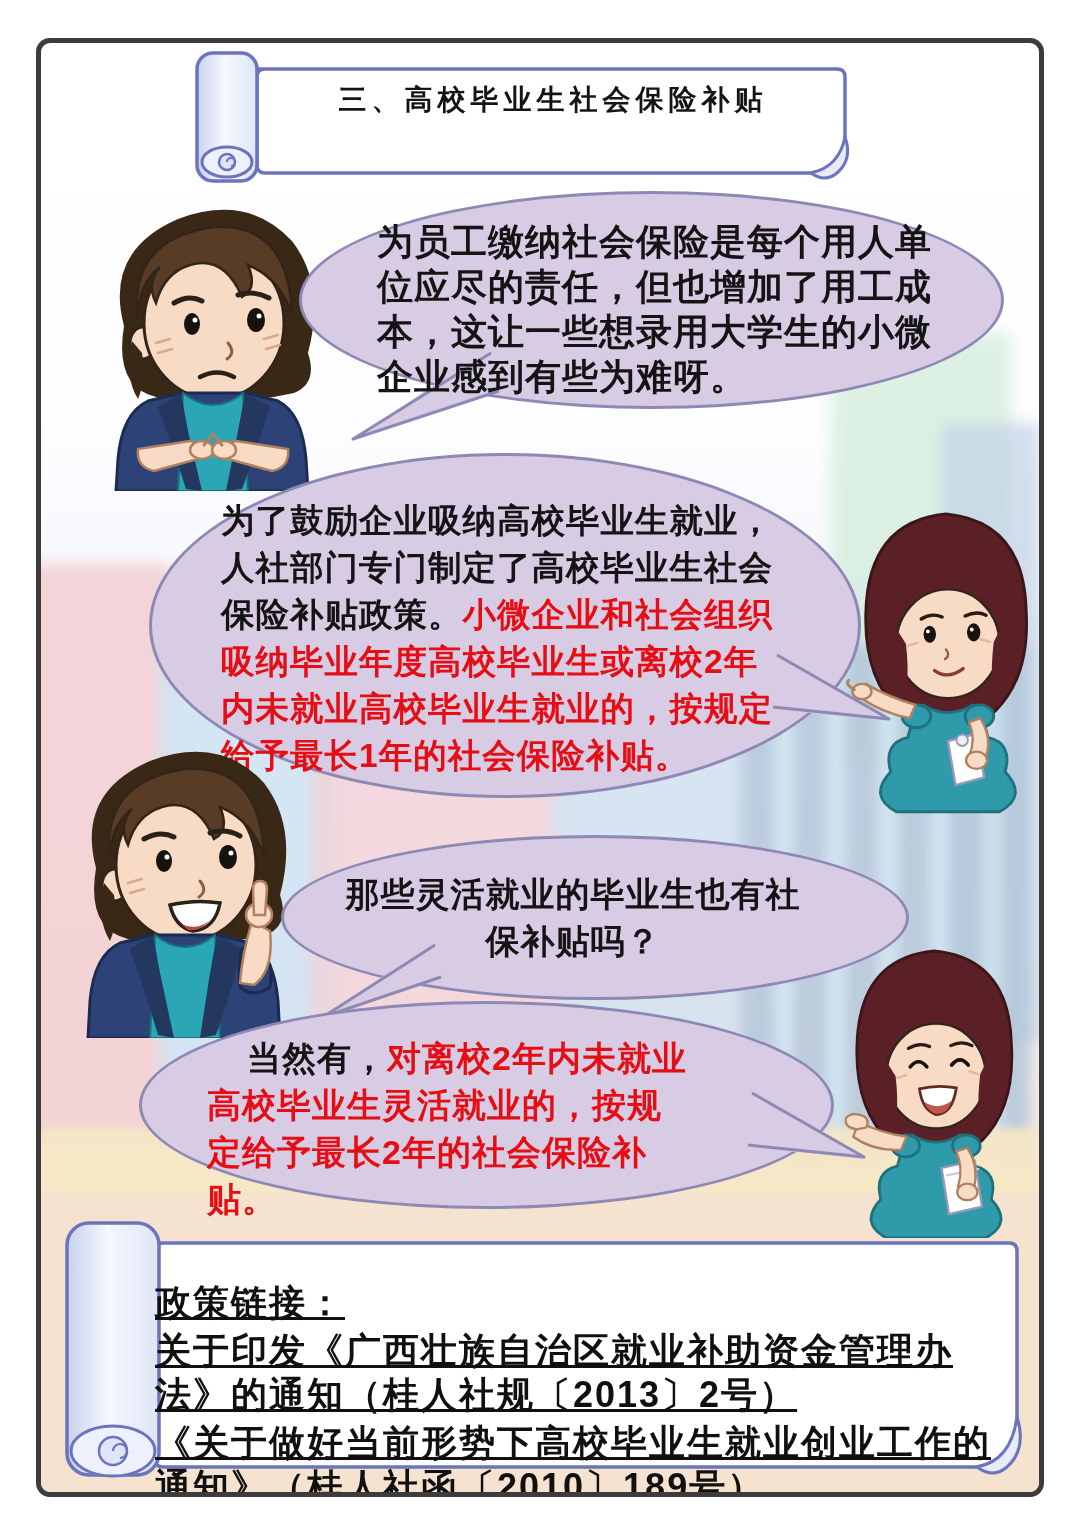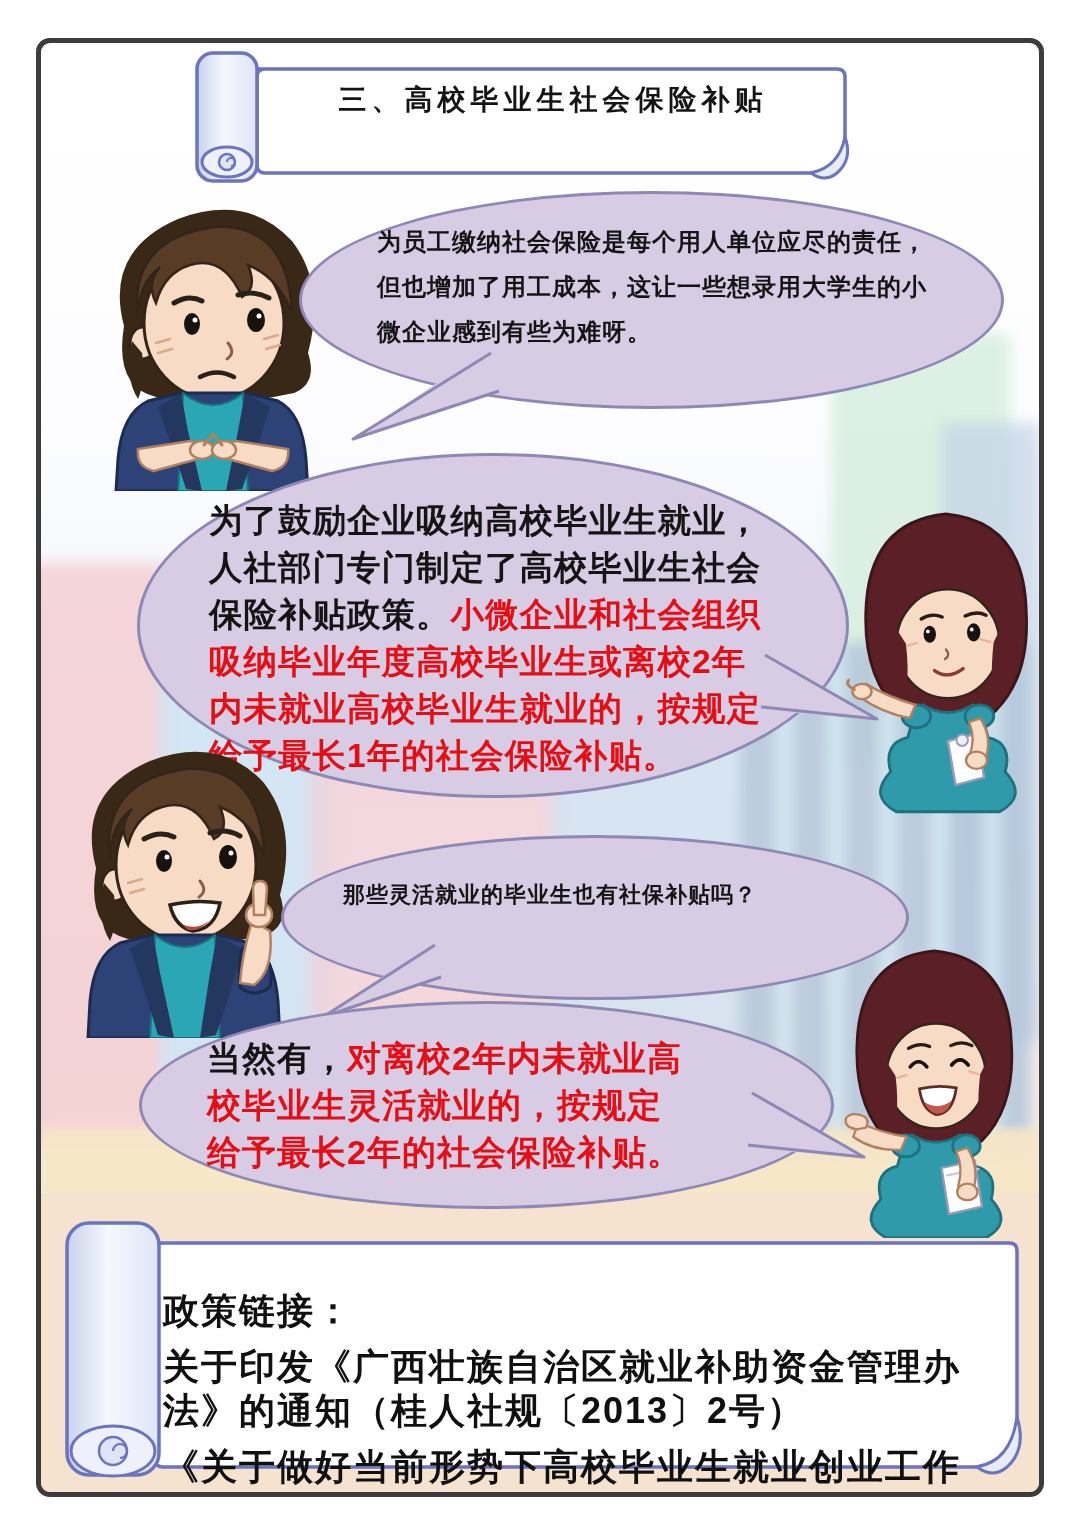--- a/index.html
+++ b/index.html
@@ -15,21 +15,21 @@
   .bubble{position:absolute;}
   .bubble .body{position:absolute;inset:0;background:#d7cce4;border:3px solid #8e88b5;border-radius:50%;}
   .bubble .tail{position:absolute;overflow:visible;}
   .bubble .txt{position:absolute;font-weight:700;color:#141414;font-size:34px;line-height:46px;
                letter-spacing:1px;text-align:left;}
   .scroll-wrap{position:absolute;}
   .scroll-title-text{position:absolute;left:70px;top:30px;width:584px;text-align:center;
         font-size:28px;font-weight:800;letter-spacing:5px;color:#141414;white-space:nowrap;}
   .policy-text{position:absolute;left:92px;top:56px;width:858px;color:#101010;
         font-size:36px;font-weight:800;line-height:44px;letter-spacing:2px;}
-  .policy-text p{margin:12px;}
+  .policy-text p{margin:4px;text-decoration:underline;}
 </style>
 </head>
 <body>
 
 <div class="page">
   <div class="frame">
 
     <div>
       <div class="bg-block" style="left:790px;top:290px;width:180px;height:430px;background:#d4eedd;opacity:.8;"></div>
       <div class="bg-block" style="left:900px;top:380px;width:100px;height:620px;background:#c3d3e6;opacity:.7;"></div>
@@ -71,24 +71,24 @@
         <path d="M118,254 L127,243 L136,254" stroke="#b08060" stroke-width="3" fill="none"></path>
       </g>
     </svg>
 
     <div class="bubble" style="left:258px;top:148px;width:705px;height:218px;">
       <div class="body"></div>
       <svg class="tail" style="left:46px;top:150px;" width="160" height="110" viewBox="0 0 160 110">
         <path d="M148,4 L6,100 L156,48 Z" fill="#d7cce4"></path>
         <path d="M146,12 L8,98 L154,50" fill="none" stroke="#8e88b5" stroke-width="3" stroke-linejoin="round"></path>
       </svg>
-      <div class="txt" style="left:78px;top:28px;width:562px;font-size:24px;line-height:45px;"><span style="color: rgb(20, 20, 20);">为员工缴纳社会保险是每个用人单位应尽的责任，但也增加了用工成本，这让一些想录用大学生的小微企业感到有些为难呀。</span></div>
-    </div>
-
-    <div class="bubble" style="left:96px;top:410px;width:712px;height:345px;">
+      <div class="txt" style="left:78px;top:28px;width:562px;font-size:36px;line-height:45px;"><span style="color: rgb(20, 20, 20);">为员工缴纳社会保险是每个用人单位应尽的责任，但也增加了用工成本，这让一些想录用大学生的小微企业感到有些为难呀。</span></div>
+    </div>
+
+    <div class="bubble" style="left:108px;top:410px;width:712px;height:345px;">
       <div class="body"></div>
       <svg class="tail" style="right:-36px;top:190px;" width="130" height="95" viewBox="0 0 130 95">
         <path d="M8,8 L124,78 L4,66 Z" fill="#d7cce4"></path>
         <path d="M10,12 L122,76 L6,64" fill="none" stroke="#8e88b5" stroke-width="3" stroke-linejoin="round"></path>
       </svg>
       <div class="txt" style="left:72px;top:44px;width:568px;font-size:33.5px;line-height:47px;"><span style="color: rgb(20, 20, 20);">为了鼓励企业吸纳高校毕业生就业，人社部门专门制定了高校毕业生社会保险补贴政策。</span><span style="color: rgb(230, 14, 21);">小微企业和社会组织吸纳毕业年度高校毕业生或离校2年内未就业高校毕业生就业的，按规定给予最长1年的社会保险补贴。</span></div>
     </div>
 
     <svg class="char" style="left:800px;top:450px;" width="210" height="335" viewBox="0 0 220 335">
       <g stroke-linecap="round">
@@ -147,30 +147,30 @@
         <path d="M195,156 Q195,148 202,148 Q209,148 209,156 L207,182 L196,182 Z" fill="#f8dbc4" stroke="#b08060" stroke-width="2.5"></path>
       </g>
     </svg>
 
     <div class="bubble" style="left:240px;top:792px;width:628px;height:165px;">
       <div class="body"></div>
       <svg class="tail" style="left:36px;top:100px;" width="130" height="92" viewBox="0 0 130 92">
         <path d="M120,4 L4,84 L126,40 Z" fill="#d7cce4"></path>
         <path d="M118,10 L6,82 L124,42" fill="none" stroke="#8e88b5" stroke-width="3" stroke-linejoin="round"></path>
       </svg>
-      <div class="txt" style="left:62px;top:36px;width:460px;font-size:22px;line-height:47px;"><span style="color: rgb(20, 20, 20);">那些灵活就业的毕业生也有社保补贴吗？</span></div>
+      <div class="txt" style="left:62px;top:36px;width:460px;font-size:34px;line-height:47px;text-align:center;"><span style="color: rgb(20, 20, 20);">那些灵活就业的毕业生也有社保补贴吗？</span></div>
     </div>
 
     <div class="bubble" style="left:98px;top:958px;width:695px;height:208px;">
       <div class="body"></div>
       <svg class="tail" style="right:-38px;top:80px;" width="130" height="95" viewBox="0 0 130 95">
         <path d="M8,8 L124,78 L4,66 Z" fill="#d7cce4"></path>
         <path d="M10,12 L122,76 L6,64" fill="none" stroke="#8e88b5" stroke-width="3" stroke-linejoin="round"></path>
       </svg>
-      <div class="txt" style="left:68px;top:34px;width:482px;font-size:34px;line-height:47px;"><span style="color: rgb(20, 20, 20);">当然有，</span><span style="color: rgb(230, 14, 21);">对离校2年内未就业高校毕业生灵活就业的，按规定给予最长2年的社会保险补贴。</span></div>
+      <div class="txt" style="left:68px;top:34px;width:482px;font-size:34px;line-height:47px;"><span style="color: rgb(20, 20, 20); margin-left: 40px;">当然有，</span><span style="color: rgb(230, 14, 21);">对离校2年内未就业高校毕业生灵活就业的，按规定给予最长2年的社会保险补贴。</span></div>
     </div>
 
     <svg class="char" style="left:792px;top:895px;" width="220" height="300" viewBox="0 0 220 300">
       <g stroke-linecap="round" transform="scale(0.92)">
         <path d="M110,14 Q28,22 26,118 Q24,186 62,222 Q86,240 110,238 Q140,240 162,220 Q198,184 194,116 Q192,22 110,14 Z" fill="#5a2026" stroke="#3c151a" stroke-width="3"></path>
         <ellipse cx="112" cy="150" rx="54" ry="57" fill="#f8dbc4" stroke="#33241a" stroke-width="2.5"></ellipse>
         <path d="M60,122 Q62,54 118,48 Q174,58 180,124 Q168,80 132,70 Q110,68 118,88 Q92,72 76,100 Q66,108 60,122 Z" fill="#5a2026"></path>
         <path d="M54,128 Q44,180 60,220 Q74,200 68,150 Z" fill="#5a2026"></path>
         <path d="M172,124 Q184,176 166,216 Q154,198 160,148 Z" fill="#5a2026"></path>
         <path d="M82,120 Q94,113 105,118" stroke="#2a1a14" stroke-width="3.5" fill="none"></path>

